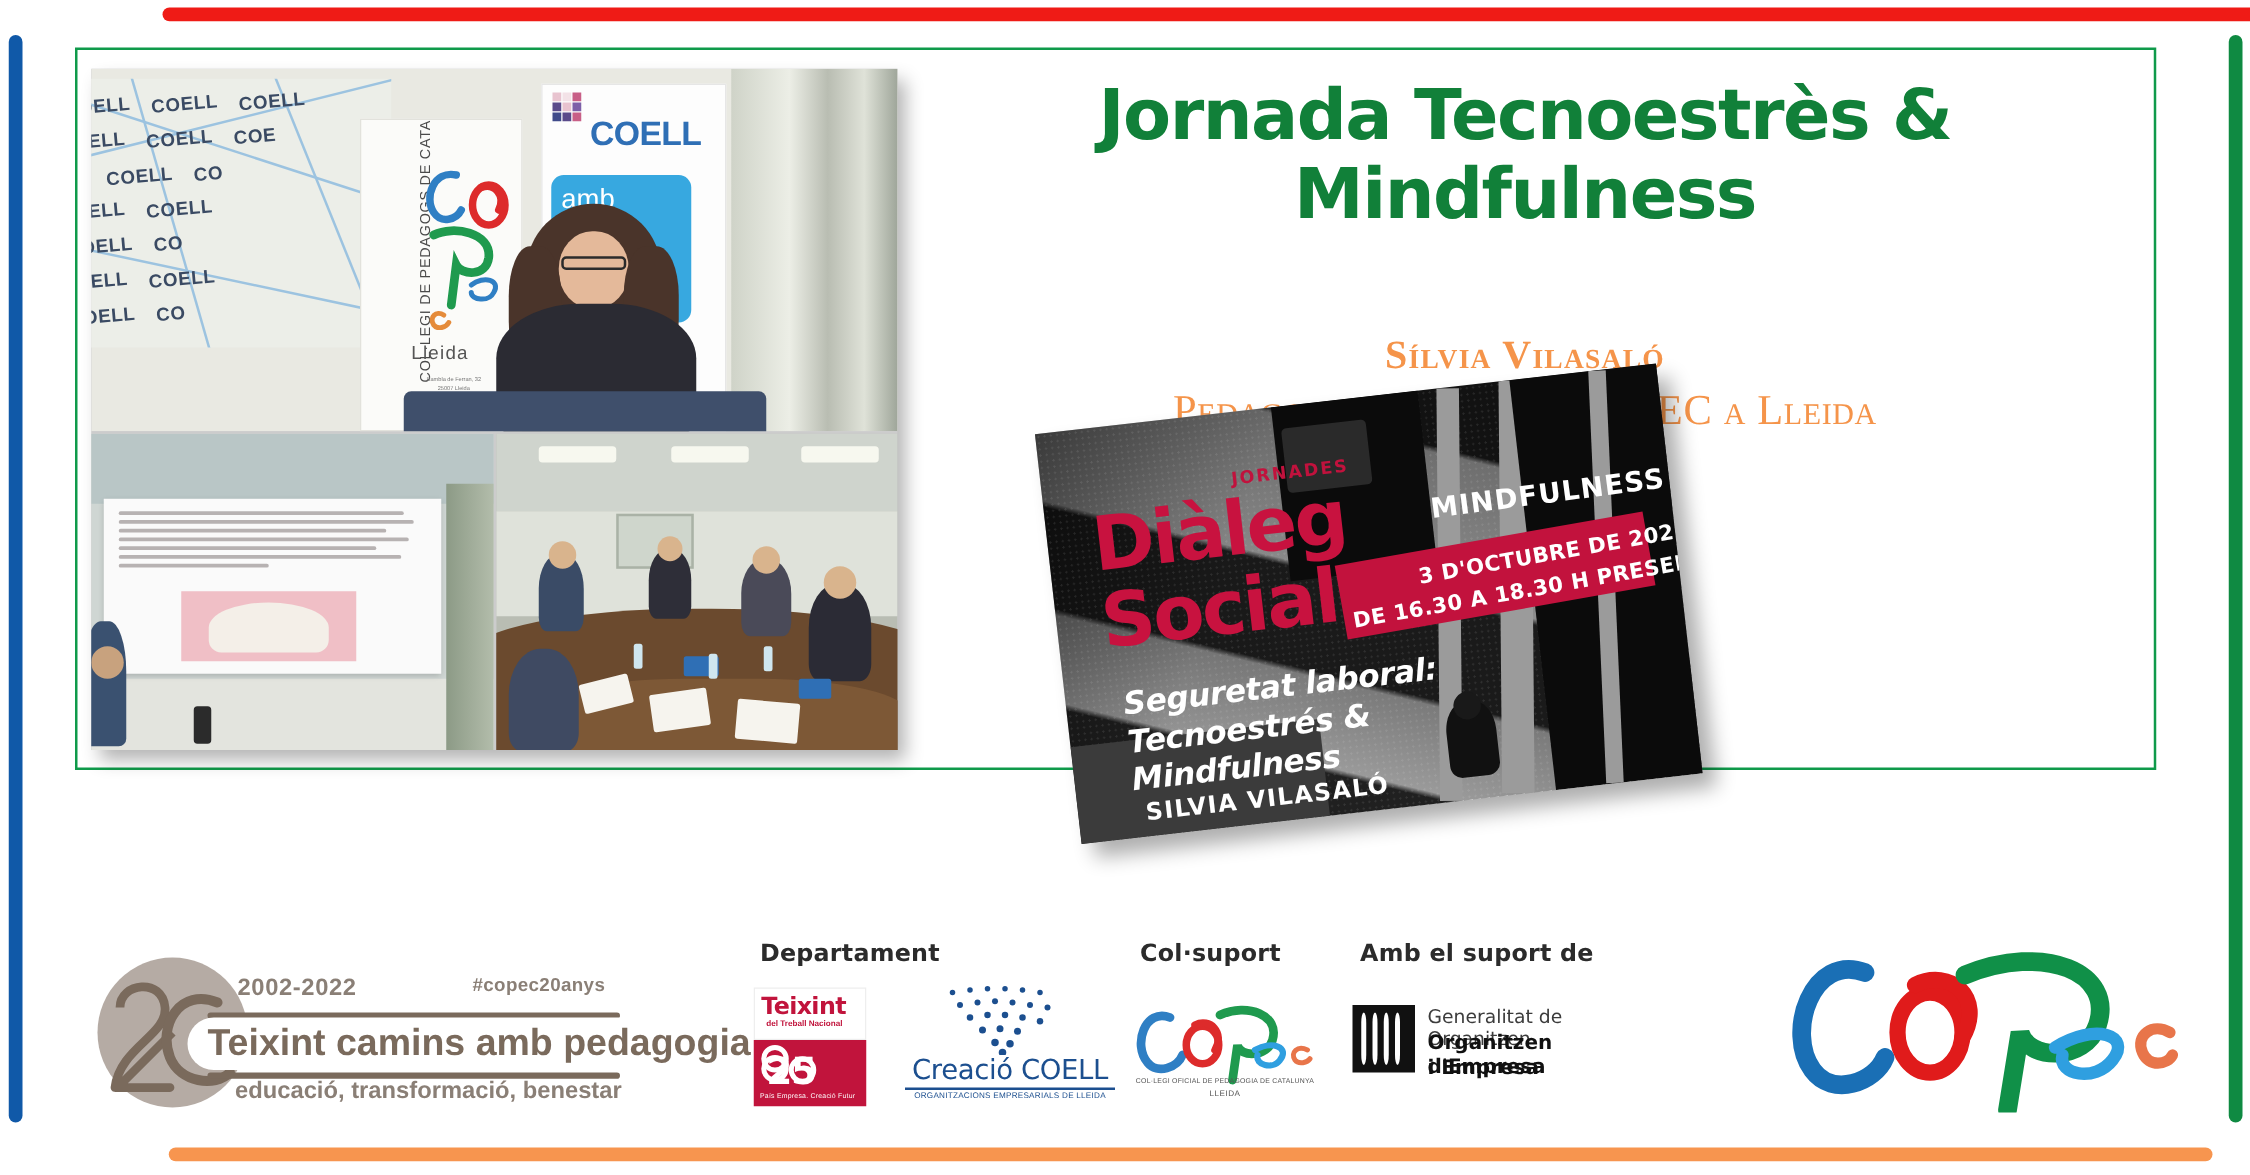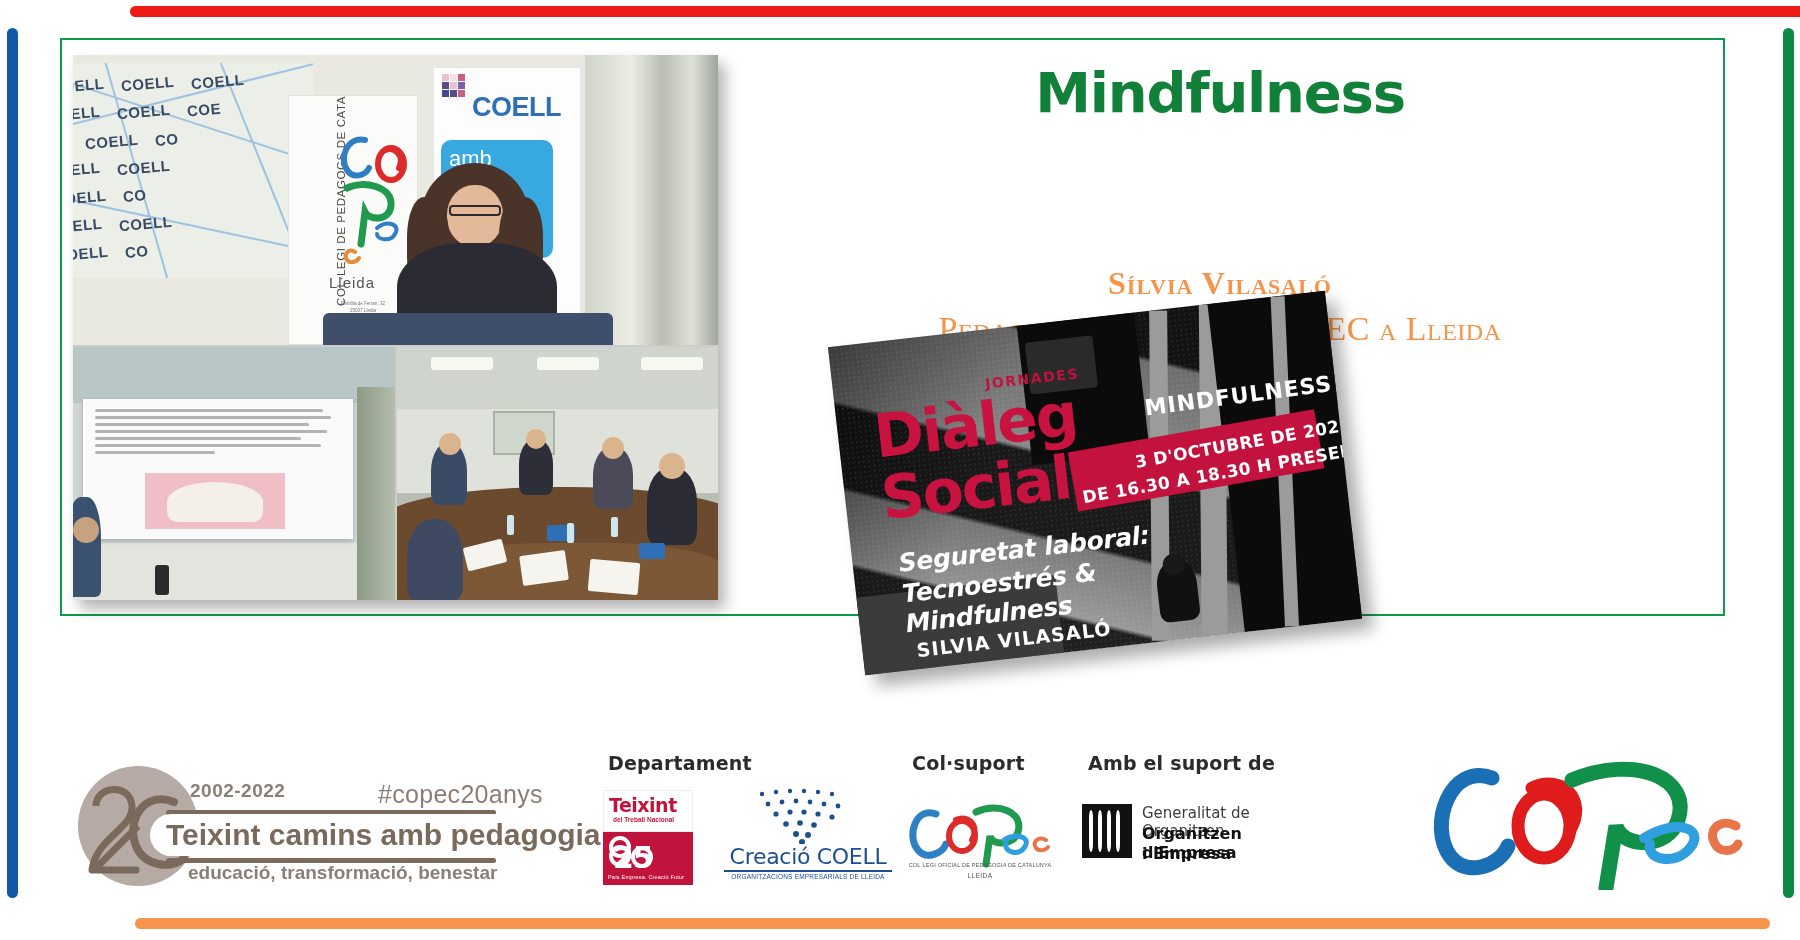--- a/index.html
+++ b/index.html
@@ -218,21 +218,21 @@
   
   #anys-logo { position:absolute; left:78px; top:762px; width:420px; height:128px; }
   #anys-circle {
     position:absolute; left:0; top:4px; width:120px; height:120px;
     border-radius:50%; background:#b5aba4;
   }
   .anys-rule { position:absolute; height:5px; background:#7a6a5c; border-radius:3px;}
   #anys-rule1 { left:88px; top:48px; width:330px; }
   #anys-rule2 { left:88px; top:96px; width:330px; }
   #anys-years { position:absolute; left:112px; top:18px; font-size:19px; color:#8a7f76; font-weight:700; letter-spacing:.5px;}
-  #anys-hash  { position:absolute; left:300px; top:18px; font-size:25px; color:#8a7f76; font-weight:400; letter-spacing:.3px;}
+  #anys-hash  { position:absolute; left:300px; top:18px; font-size:15px; color:#8a7f76; font-weight:700; letter-spacing:.3px;}
   #anys-main  {
     position:absolute; left:72px; top:52px; height:42px;
     background:#fff; border-radius:21px; padding:0 16px;
     display:flex; align-items:center;
     font-size:30px; font-weight:700; color:#7a6a5c; white-space:nowrap;
   }
   #anys-tag { position:absolute; left:110px; top:100px; font-size:19px; color:#8a7f76; font-weight:700;}
 
   
   .spon-head {
@@ -419,20 +419,21 @@
       <div class="p3-paper" style="left:68px;top:196px;width:40px;height:24px;transform:rotate(-14deg);"></div>
       <div style="position:absolute;left:150px;top:178px;width:28px;height:16px;background:#2f6fb5;border-radius:2px;"></div>
       <div style="position:absolute;left:242px;top:196px;width:26px;height:16px;background:#2f6fb5;border-radius:2px;"></div>
       <div class="p3-bottle" style="left:110px;top:168px;"></div>
       <div class="p3-bottle" style="left:170px;top:176px;"></div>
       <div class="p3-bottle" style="left:214px;top:170px;"></div>
     </div>
   </div>
 
   <div id="title">
+    <div>Jornada Tecnoestrès &amp;</div>
     <div>Mindfulness</div>
   </div>
   <div id="speaker-name">Sílvia Vilasaló</div>
   <div id="speaker-role">Pedagoga i vocal del COPEC a Lleida</div>
 
   <div id="flyer-wrap">
     <div id="flyer">
       <div class="tex"></div>
       <div class="darkblock" style="left:190px;top:0;width:118px;height:140px;"></div>
       <div class="darkblock" style="left:196px;top:18px;width:68px;height:52px;background:#2a2a2a;border-radius:4px;"></div>

